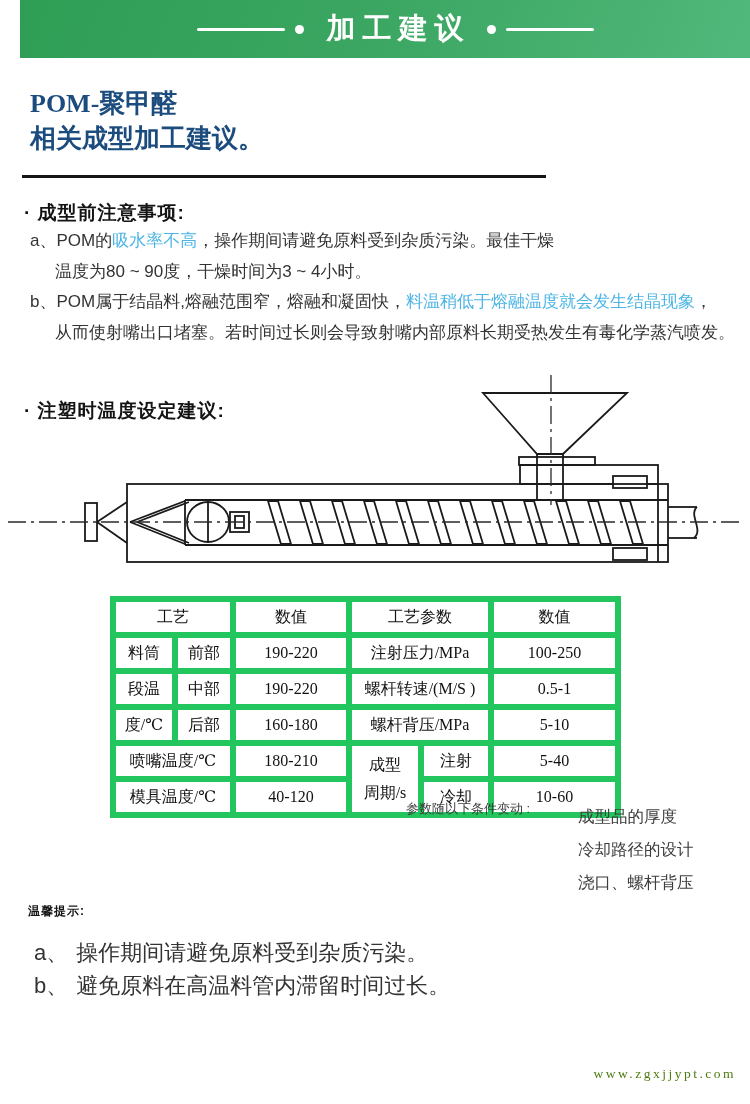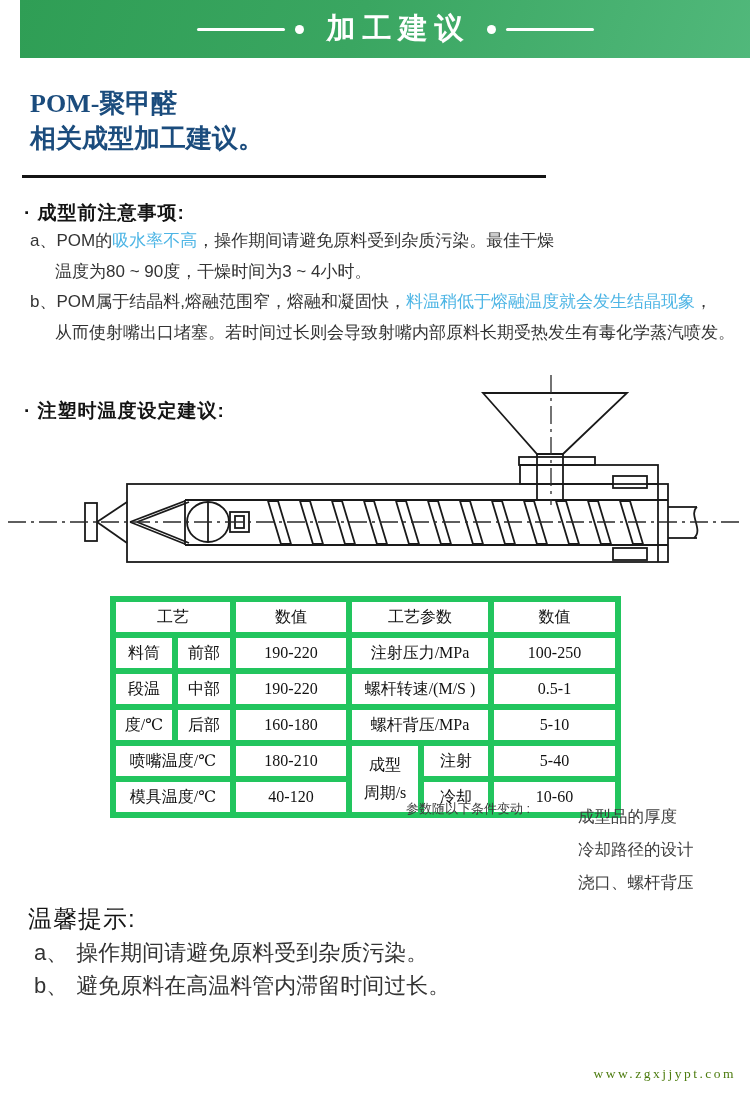--- a/index.html
+++ b/index.html
@@ -56,21 +56,21 @@
     border:6px solid #22c55e; height:36px; font-weight:normal; padding:0 2px;
     line-height:26px;
   }
   .cycle-cell div { line-height:28px; }
 
   
   .notes-label { position:absolute; left:406px; top:800px; font-size:13px; color:#3d3d3d; }
   .notes-items { position:absolute; left:578px; top:800px; font-size:16.5px; color:#3d3d3d; line-height:33px; }
 
   
-  .tips-heading { position:absolute; left:28px; top:903px; font-size:24px; font-weight:normal; color:#141414; letter-spacing:1px; }
+  .tips-heading { position:absolute; left:28px; top:903px; font-size:12px; font-weight:bold; color:#141414; letter-spacing:1px; }
   .tips-items { position:absolute; left:34px; top:936px; font-size:22px; color:#333333; line-height:33px; }
   .tips-items .lbl { margin-right:8px; }
 
   
   .footer-url {
     position:absolute; top:1066px; right:14px;
     font-family:Liberation Serif, serif;
     font-size:13.5px; color:#4d7c0f; letter-spacing:2.5px;
   }
 

